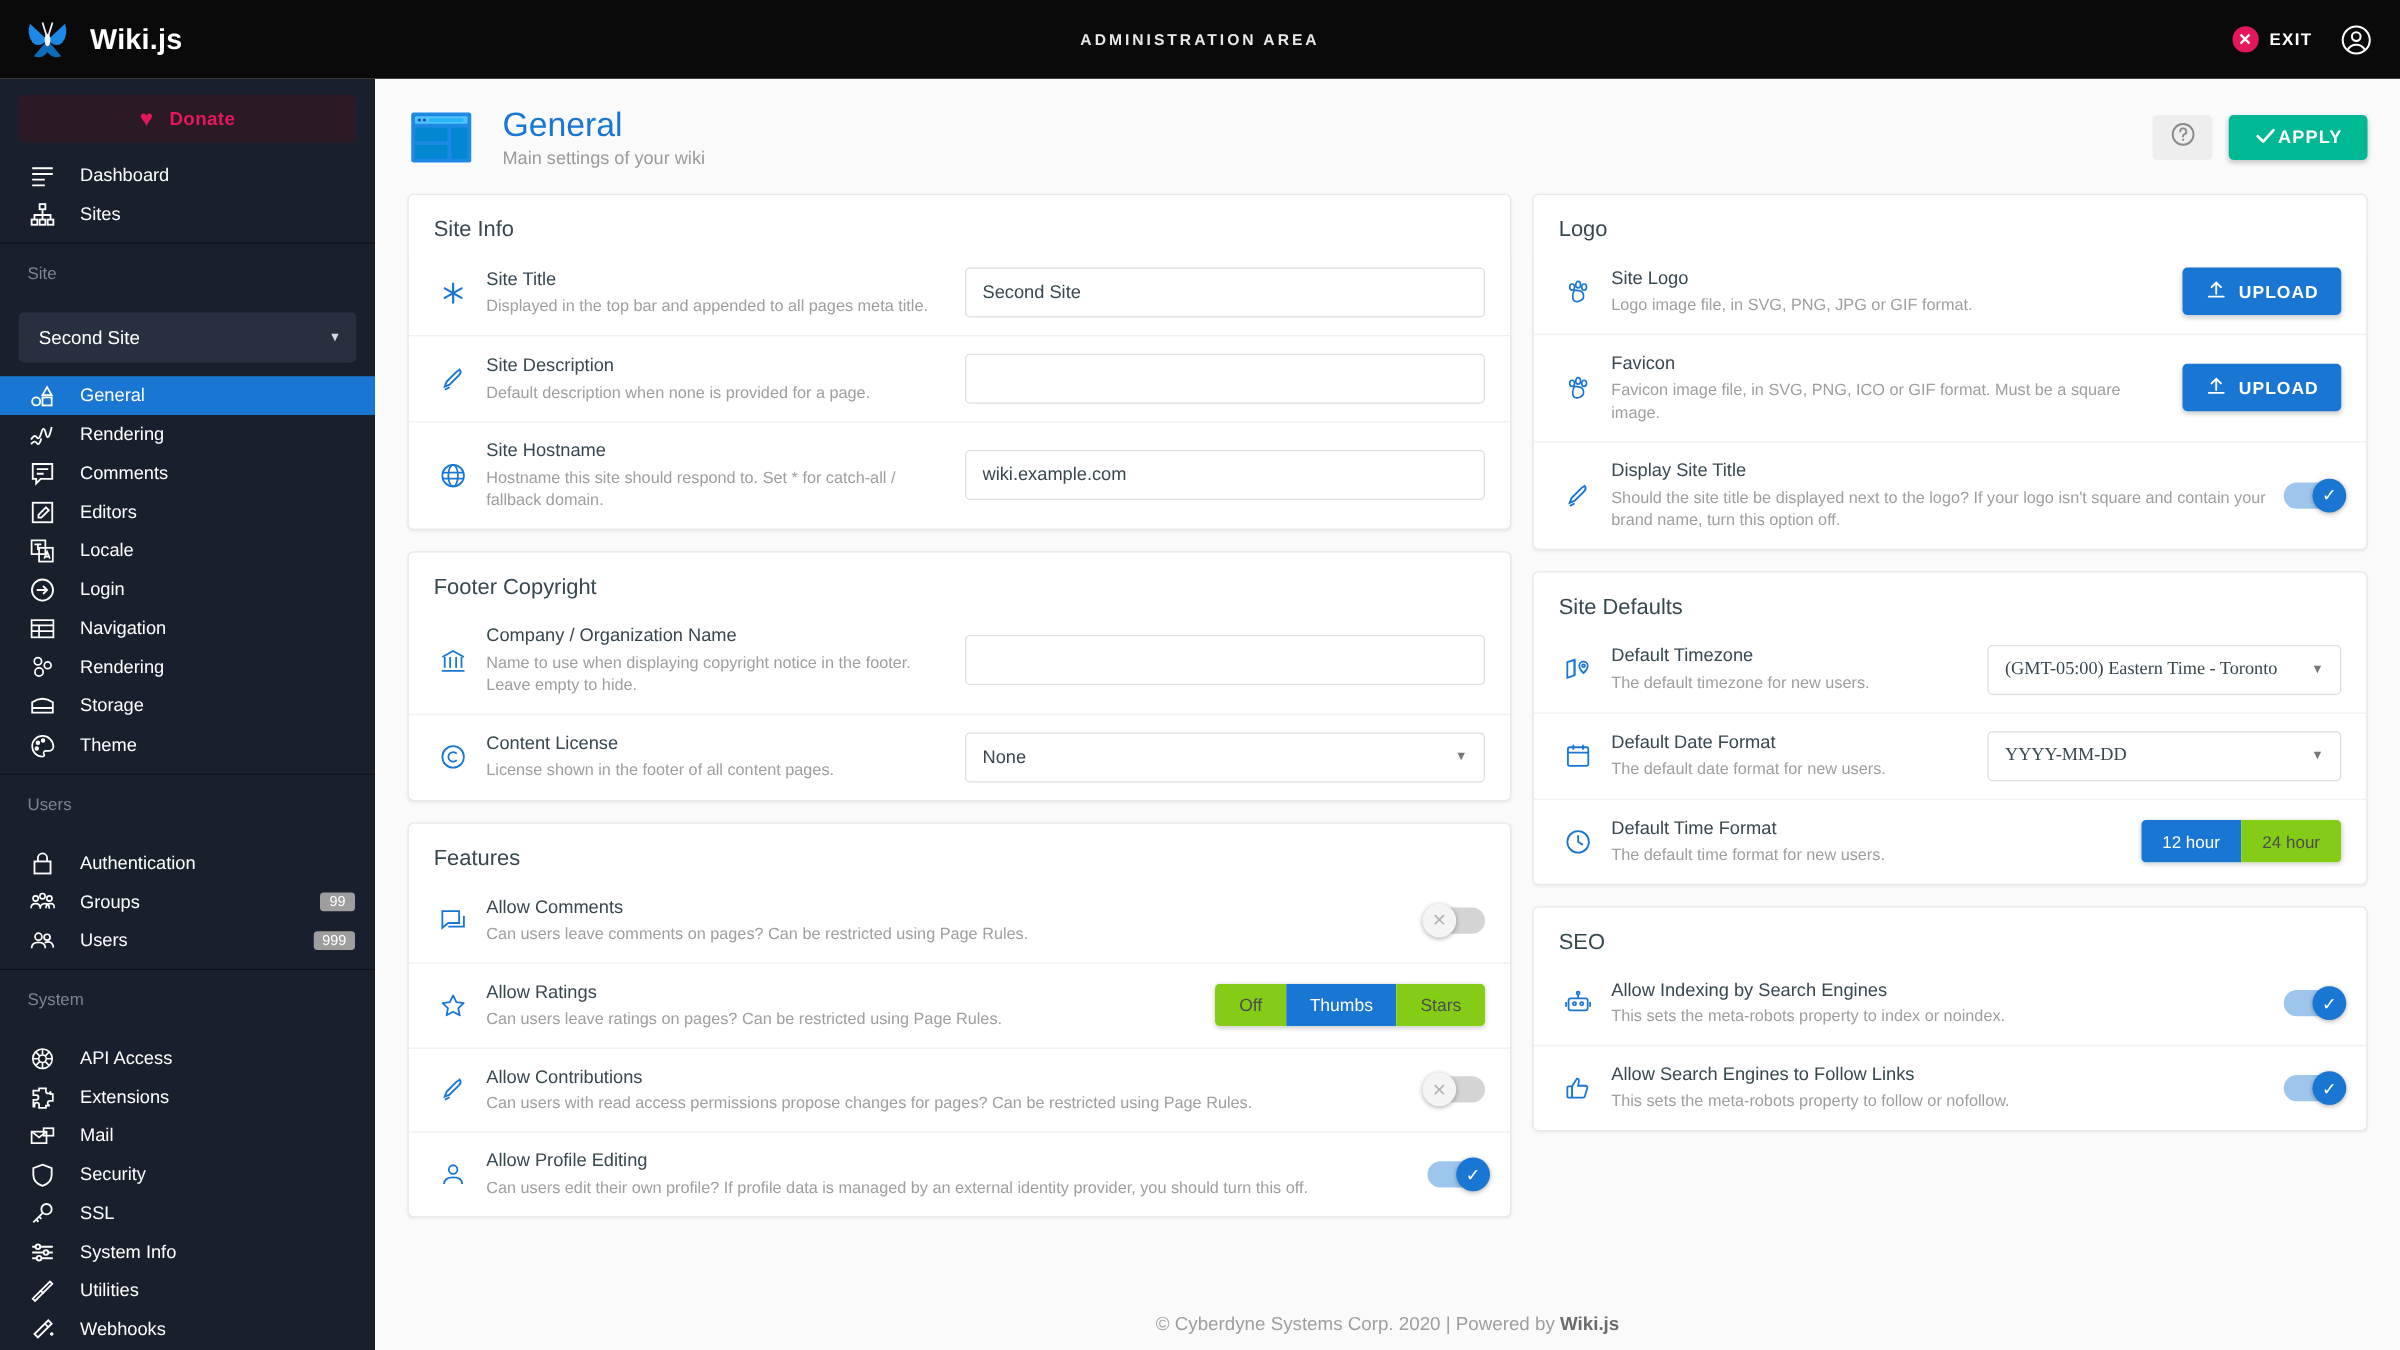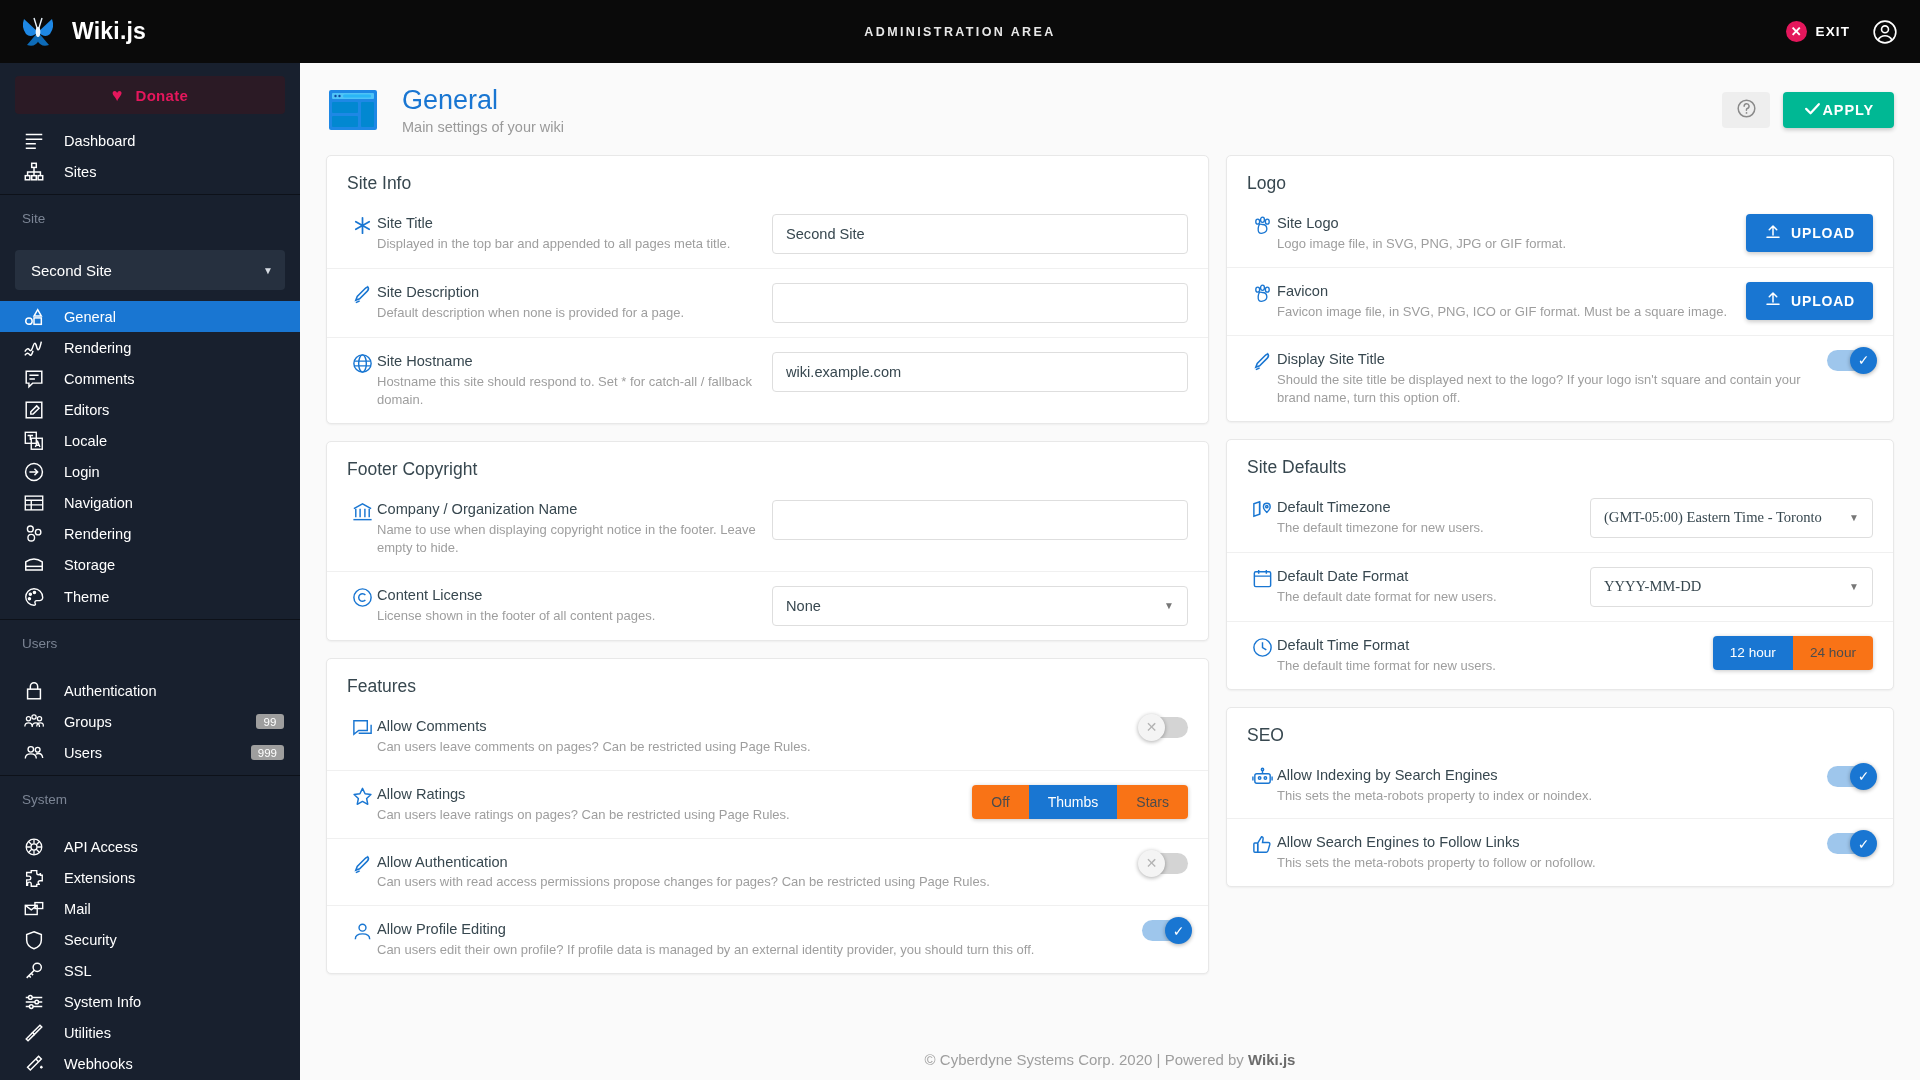--- a/index.html
+++ b/index.html
@@ -107,21 +107,21 @@
   .col-left { flex: 1 1 0; min-width: 0; display: flex; flex-direction: column; gap: 17px; }
   .col-right { flex: 0 0 668px; display: flex; flex-direction: column; gap: 17px; }
 
   .card {
     background: #fff; border: 1px solid #e8e8e8; border-radius: 5px;
     box-shadow: 0 1px 2px rgba(0,0,0,.05);
   }
   .card-title { font-size: 17.5px; color: #37474f; padding: 17px 20px 6px; font-weight: 400; }
 
   .row {
-    display: flex; align-items: flex-start; padding: 14px 20px; gap: 0;
+    display: flex; align-items: center; padding: 14px 20px; gap: 12px;
     border-top: 1px solid #f0f0f0;
   }
   .row.first { border-top: none; }
   .row-icon { width: 30px; flex: 0 0 30px; display: flex; align-items: center; justify-content: center; color: #1976d2; }
   .row-icon svg { width: 23px; height: 23px; display: block; }
   .row-text { flex: 1 1 auto; min-width: 0; }
   .row-label { font-size: 14.6px; color: #37474f; line-height: 1.3; }
   .row-desc { font-size: 13px; color: #9e9e9e; margin-top: 2px; line-height: 1.38; }
   .row-control { flex: 0 0 auto; display: flex; align-items: center; justify-content: flex-end; }
 
@@ -150,21 +150,21 @@
   .toggle.on .knob { right: -4px; background: #1976d2; }
   .toggle.off .knob { left: -4px; background: #f4f4f4; color: #b3b3b3; }
 
   
   .segmented {
     display: flex; border-radius: 4px; overflow: hidden; height: 34px;
     box-shadow: 0 1px 4px rgba(0,0,0,.22);
   }
   .seg {
     padding: 0 19px; display: flex; align-items: center; justify-content: center;
-    font-size: 14px; background: #f97316; color: #4c4c4c; cursor: pointer;
+    font-size: 14px; background: #84cc16; color: #4c4c4c; cursor: pointer;
   }
   .seg.active { background: #1976d2; color: #fff; }
   .seg-time .seg { padding: 0 17px; font-size: 13.6px; }
 
   .upload-btn {
     height: 38px; background: #1976d2; color: #fff; border-radius: 4px;
     display: flex; align-items: center; gap: 9px; padding: 0 18px; cursor: pointer;
     font-size: 14px; font-weight: bold; letter-spacing: .8px;
     box-shadow: 0 2px 4px rgba(0,0,0,.2);
   }
@@ -638,21 +638,21 @@
           </div>
 
           <div class="row">
             <span class="row-icon">
               <svg viewBox="0 0 24 24" fill="none" stroke="#1976d2" stroke-width="1.6">
                 <path d="M17 3.5c1.5 1.5 1.5 3.5 0 5l-8 8-4 1.5L6.5 14l8-8c1.5-1.5 3.5-2 2.5-2.5z"></path>
                 <path d="M5 20.5q3-1 4-2"></path>
               </svg>
             </span>
             <div class="row-text">
-              <div class="row-label">Allow Authentication</div>
+              <div class="row-label">Allow Contributions</div>
               <div class="row-desc">Can users with read access permissions propose changes for pages? Can be restricted using Page Rules.</div>
             </div>
             <div class="row-control">
               <div class="toggle off">
                 <span class="knob">✕</span>
               </div>
             </div>
           </div>
 
           <div class="row">

